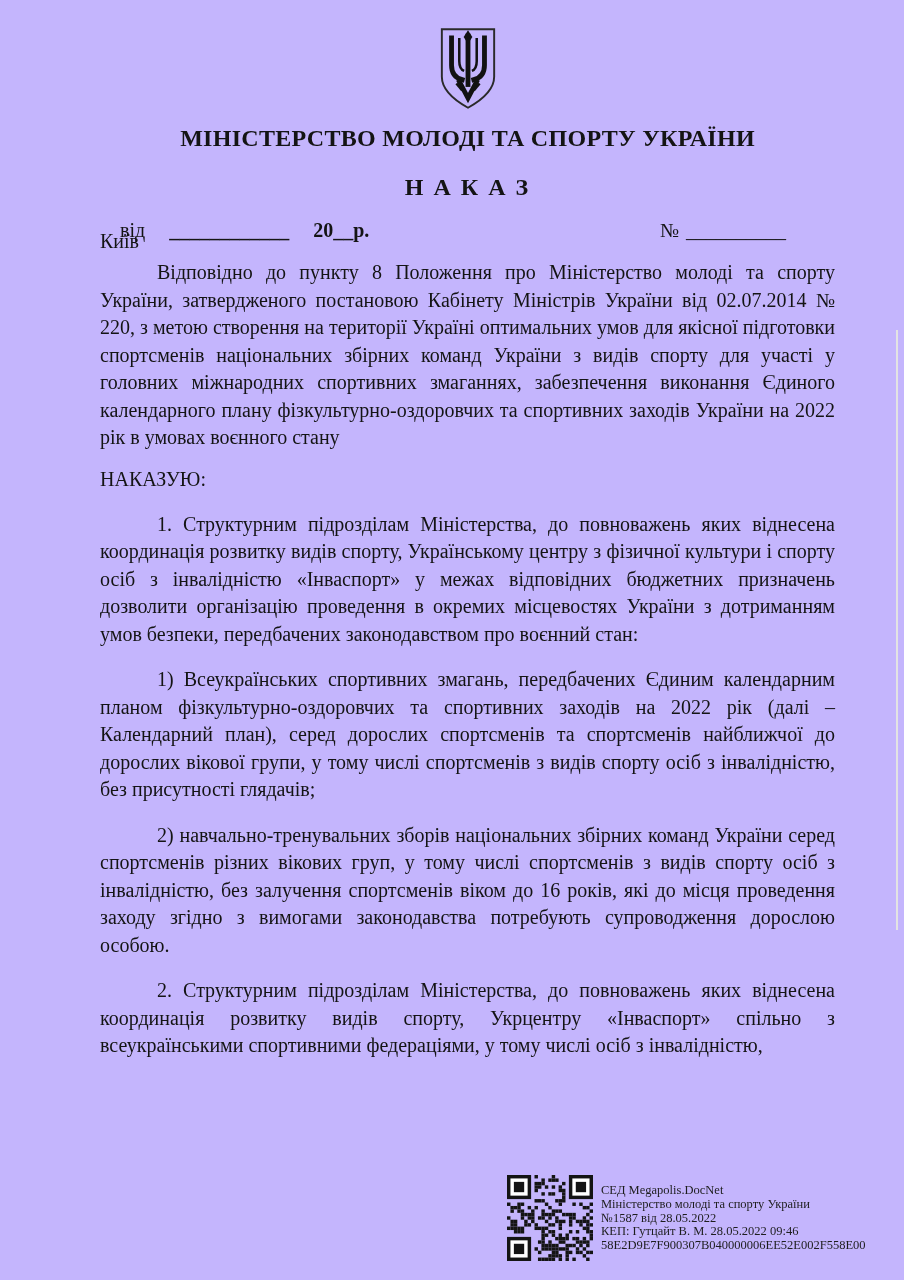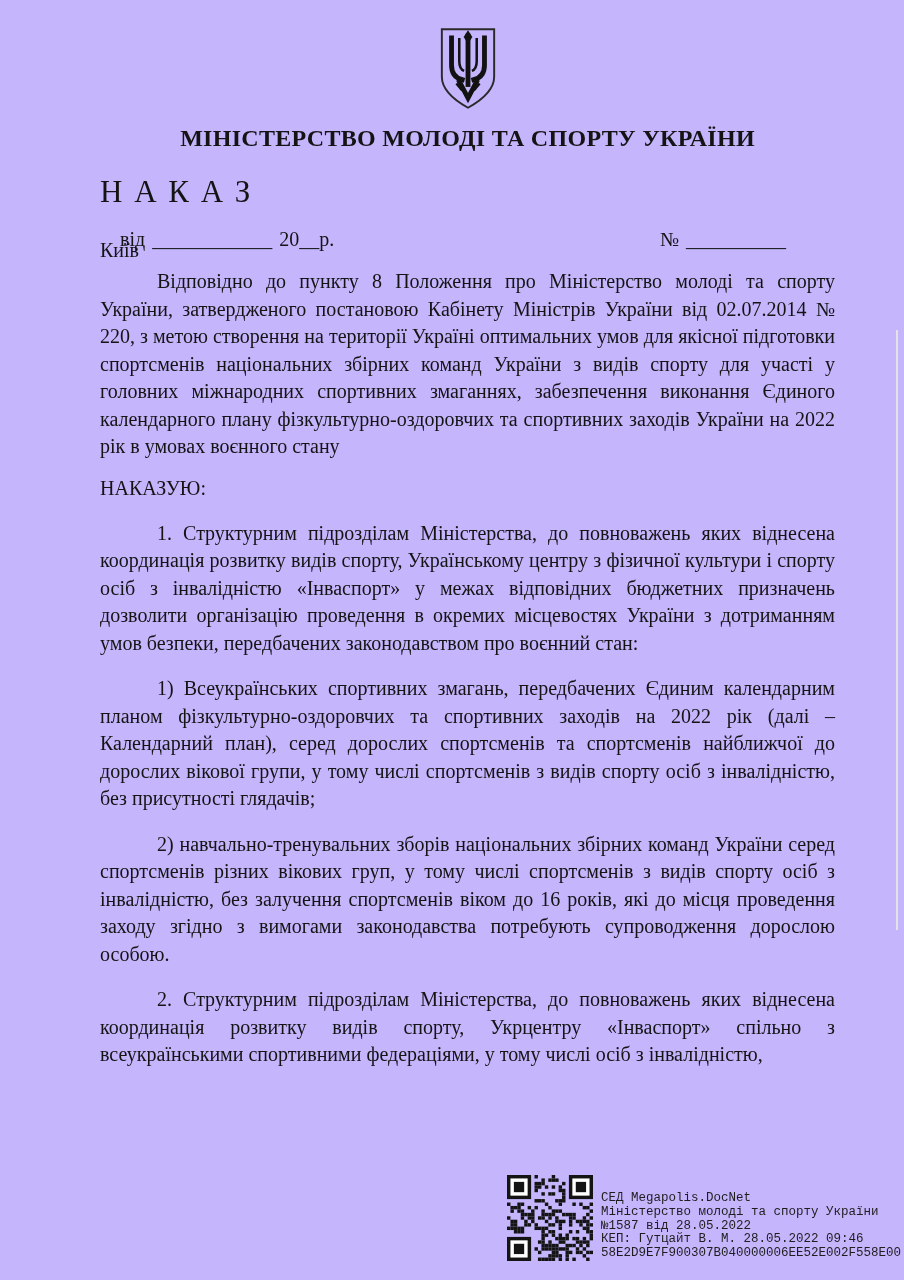--- a/index.html
+++ b/index.html
@@ -15,45 +15,45 @@
   }
   .content {
     position:absolute; left:100px; top:0; width:735px;
   }
   .coat { text-align:center; padding-top:26px; height:86px; }
   .ministry {
     text-align:center; font-weight:bold; font-size:24px;
     margin-top:13px; letter-spacing:0.3px; white-space:nowrap;
   }
   .order-word {
-    font-weight:normal; font-size:31px;
+    text-align:center; font-weight:bold; font-size:24px;
     margin-top:22px; letter-spacing:2px;
   }
   .date-row {
     position:relative; margin-top:18px; height:26px; font-size:20px;
   }
   .date-left { position:absolute; left:20px; top:0; white-space:nowrap; }
-  .date-left .gap { margin-left:7px; }
+  .date-left .gap { margin-left:24px;font-weight:bold; }
   .date-city { position:absolute; left:0; right:0; top:11px; }
   .date-num { position:absolute; left:560px; top:0; white-space:nowrap; }
   .date-num .gap { margin-left:7px; }
   .subject {
     margin-top:28px; font-size:20px; line-height:27px; font-weight:normal;
   }
   .body-text {
     font-size:20px; line-height:27.5px;
     text-align:justify; text-align-last:left;
     margin:14px 0 0 0; text-indent:57px;
   }
   .preamble { margin-top:14px; }
   .resolve { margin-top:14px; font-size:20px; line-height:27px; }
   .para { margin-top:18px; }
   .stamp {
     position:absolute; left:507px; top:1175px;
-    display:flex; align-items:flex-end;font-family:Liberation Mono, monospace;
+    display:flex; align-items:center;
   }
   .qr { width:86px; height:86px; flex:0 0 86px; }
   .stamp-text {
     margin-left:8px; padding-top:1px;
     font-size:12.5px; line-height:13.8px; color:#1e1e1e;
     white-space:nowrap;
   }
   .scan-edge {
     position:absolute; right:6px; top:330px; width:2px; height:600px;
     background:#e3e3e3;

